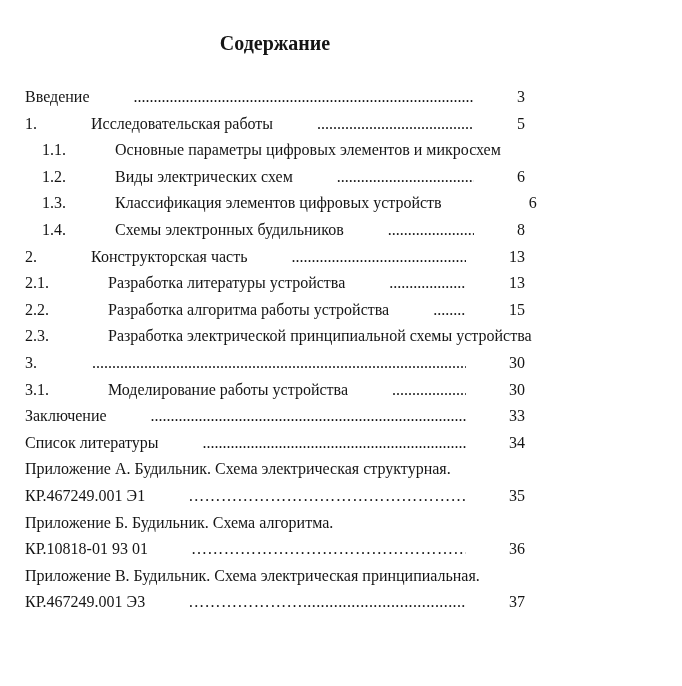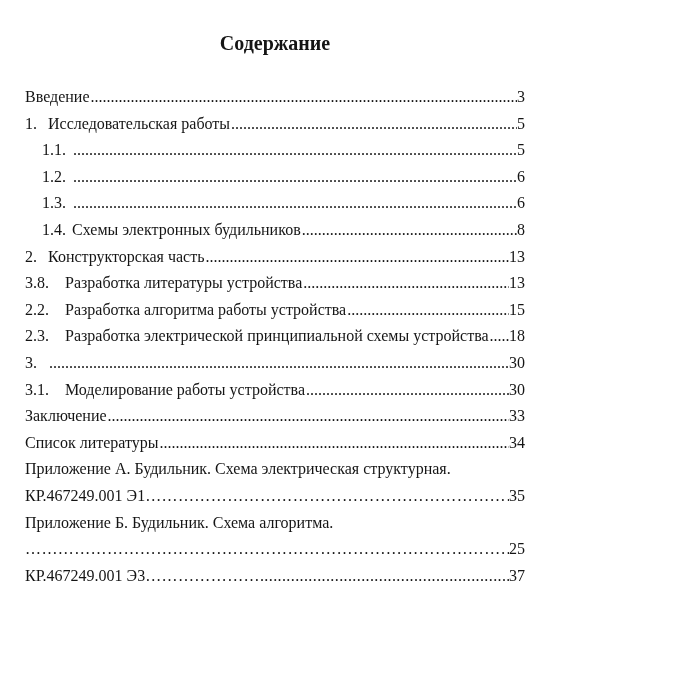--- a/index.html
+++ b/index.html
@@ -21,20 +21,21 @@
   }
   .toc {
     margin:30px 25px 0 25px; 
   }
   .row {
     display:flex;
     align-items:baseline;
     line-height:26.6px;
     height:26.6px;
     white-space:nowrap;
+    gap:43px;
   }
   .num   { flex:none; }
   .label { flex:none; }
   .row.l1  .num { width:23px; }
   .row.l2a { padding-left:17px; }
   .row.l2a .num { margin-right:6px; }
   .row.l2b .num { width:40px; }
   .leader {
     flex:1 1 auto;
     min-width:0;
@@ -64,52 +65,55 @@
 
     <div class="row l1">
       <span class="num">1.</span>
       <span class="label">Исследовательская работы</span>
       <span class="leader fine"></span>
       <span class="pagenum">5</span>
     </div>
 
     <div class="row l2a">
       <span class="num">1.1.</span>
+      <span class="label">Основные параметры цифровых элементов и микросхем</span>
       <span class="leader fine"></span>
       <span class="pagenum">5</span>
     </div>
 
     <div class="row l2a">
       <span class="num">1.2.</span>
+      <span class="label">Виды электрических схем</span>
       <span class="leader fine"></span>
       <span class="pagenum">6</span>
     </div>
 
     <div class="row l2a">
       <span class="num">1.3.</span>
+      <span class="label">Классификация элементов цифровых устройств</span>
       <span class="leader fine"></span>
       <span class="pagenum">6</span>
     </div>
 
     <div class="row l2a">
       <span class="num">1.4.</span>
       <span class="label">Схемы электронных будильников</span>
       <span class="leader fine"></span>
       <span class="pagenum">8</span>
     </div>
 
     <div class="row l1">
       <span class="num">2.</span>
       <span class="label">Конструкторская часть</span>
       <span class="leader fine"></span>
       <span class="pagenum">13</span>
     </div>
 
     <div class="row l2b">
-      <span class="num">3.8.</span>
+      <span class="num">2.1.</span>
       <span class="label">Разработка литературы устройства</span>
       <span class="leader fine"></span>
       <span class="pagenum">13</span>
     </div>
 
     <div class="row l2b">
       <span class="num">2.2.</span>
       <span class="label">Разработка алгоритма работы устройства</span>
       <span class="leader fine"></span>
       <span class="pagenum">15</span>
@@ -155,24 +159,28 @@
       <span class="label">КР.467249.001 Э1</span>
       <span class="leader typed">……………………………………………………………………………………...….</span>
       <span class="pagenum">35</span>
     </div>
 
     <div class="row plain">
       <span class="label">Приложение Б. Будильник. Схема алгоритма.</span>
     </div>
 
     <div class="row plain">
+      <span class="label">КР.10818-01 93 01</span>
       <span class="leader typed">………………………………………………………………………………….....</span>
-      <span class="pagenum">25</span>
+      <span class="pagenum">36</span>
     </div>
 
+    <div class="row plain">
+      <span class="label">Приложение В. Будильник. Схема электрическая принципиальная.</span>
+    </div>
 
     <div class="row plain">
       <span class="label">КР.467249.001 Э3 </span>
       <span class="leader typed">…………………...............................................................……..…………………</span>
       <span class="pagenum">37</span>
     </div>
 
   </div>
 </div>
 

